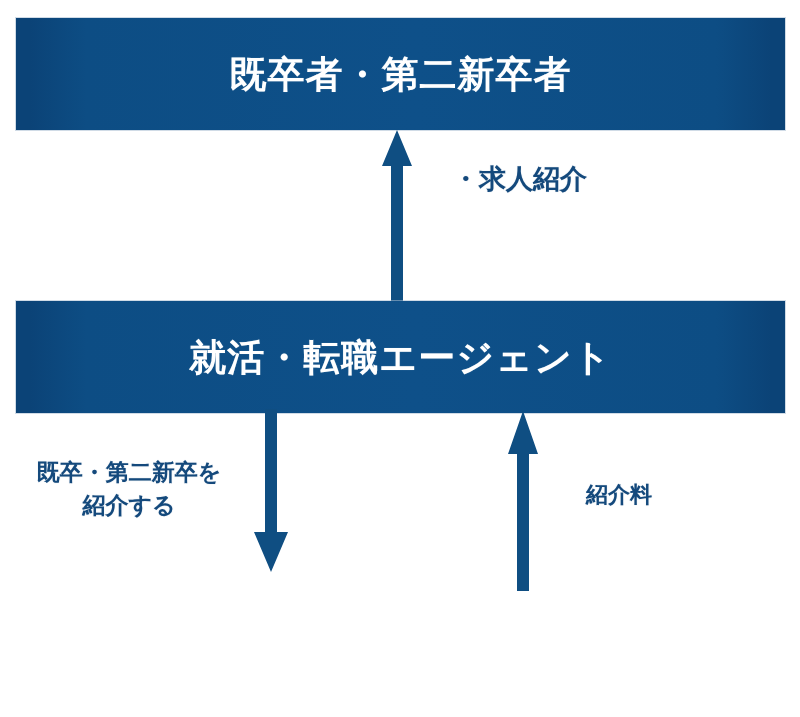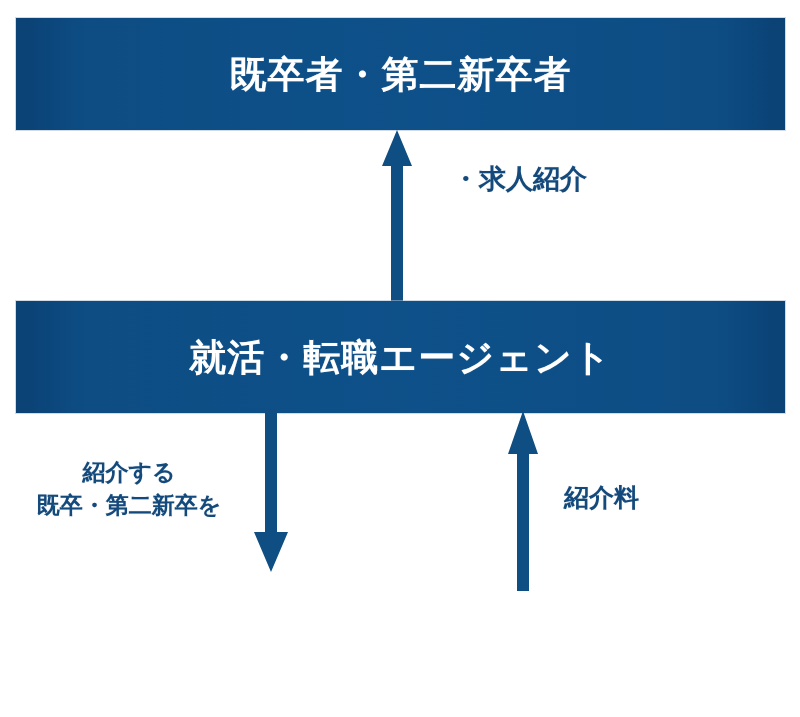--- a/index.html
+++ b/index.html
@@ -79,23 +79,23 @@
     left: 18px;
     top: 456px;
     width: 222px;
     font-size: 23px;
     text-align: center;
     white-space: normal;
   }
   #annot-refer-candidates .annot-line { display: block; }
 
   #annot-fee {
-    left: 564px;
+    left: 586px;
     top: 479px;
-    font-size: 25px;
+    font-size: 22px;
   }
 </style>
 </head>
 <body>
 
 <div id="canvas">
 
   <div class="node-box" id="box-top">
     <span class="node-label">既卒者・第二新卒者</span>
   </div>
@@ -120,22 +120,22 @@
     </svg>
   </div>
 
   <div class="arrow" id="arrow-up-right">
     <svg width="34" height="182" viewBox="0 0 34 182" aria-hidden="true">
       <polygon points="17,2 32,45 23,45 23,182 11,182 11,45 2,45" fill="#0f4e82"></polygon>
     </svg>
   </div>
 
   <div class="annot" id="annot-refer-candidates">
+    <span class="annot-line">既卒・第二新卒を</span>
     <span class="annot-line">紹介する</span>
-    <span class="annot-line">既卒・第二新卒を</span>
   </div>
 
   <div class="annot" id="annot-fee">
     <span class="annot-line">紹介料</span>
   </div>
 
 
 </div>
 
 </body></html>

